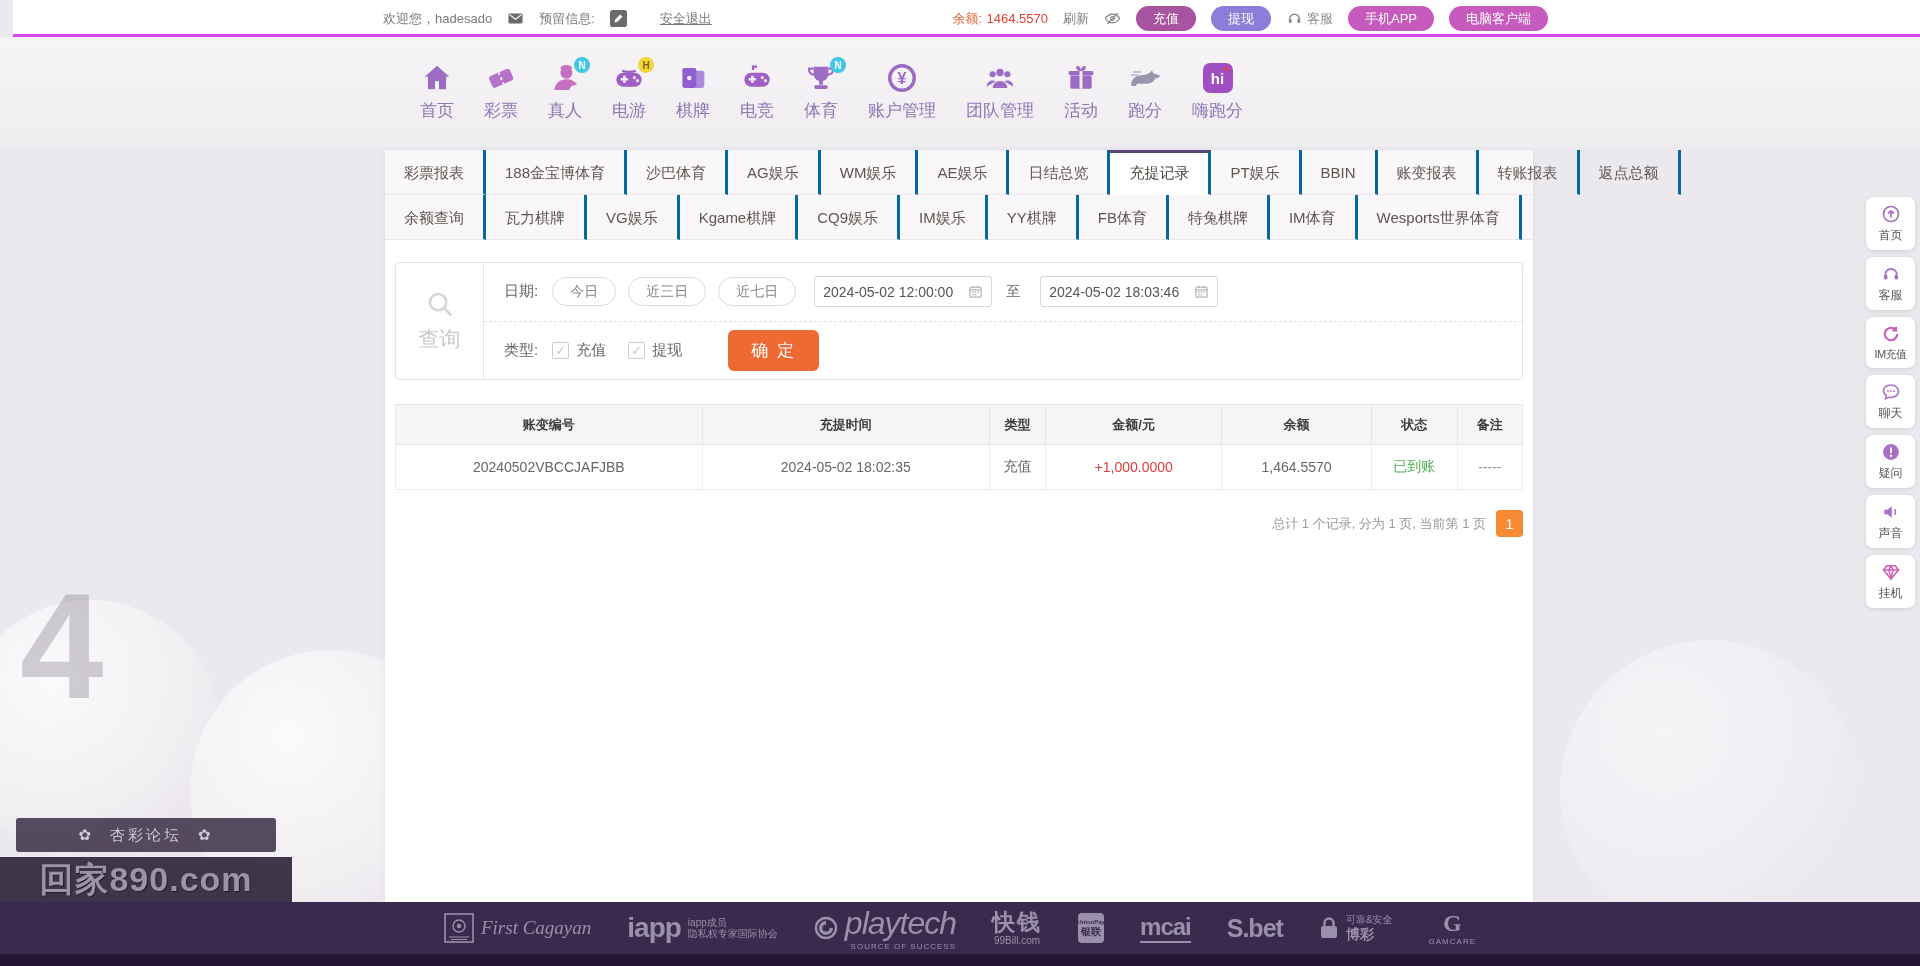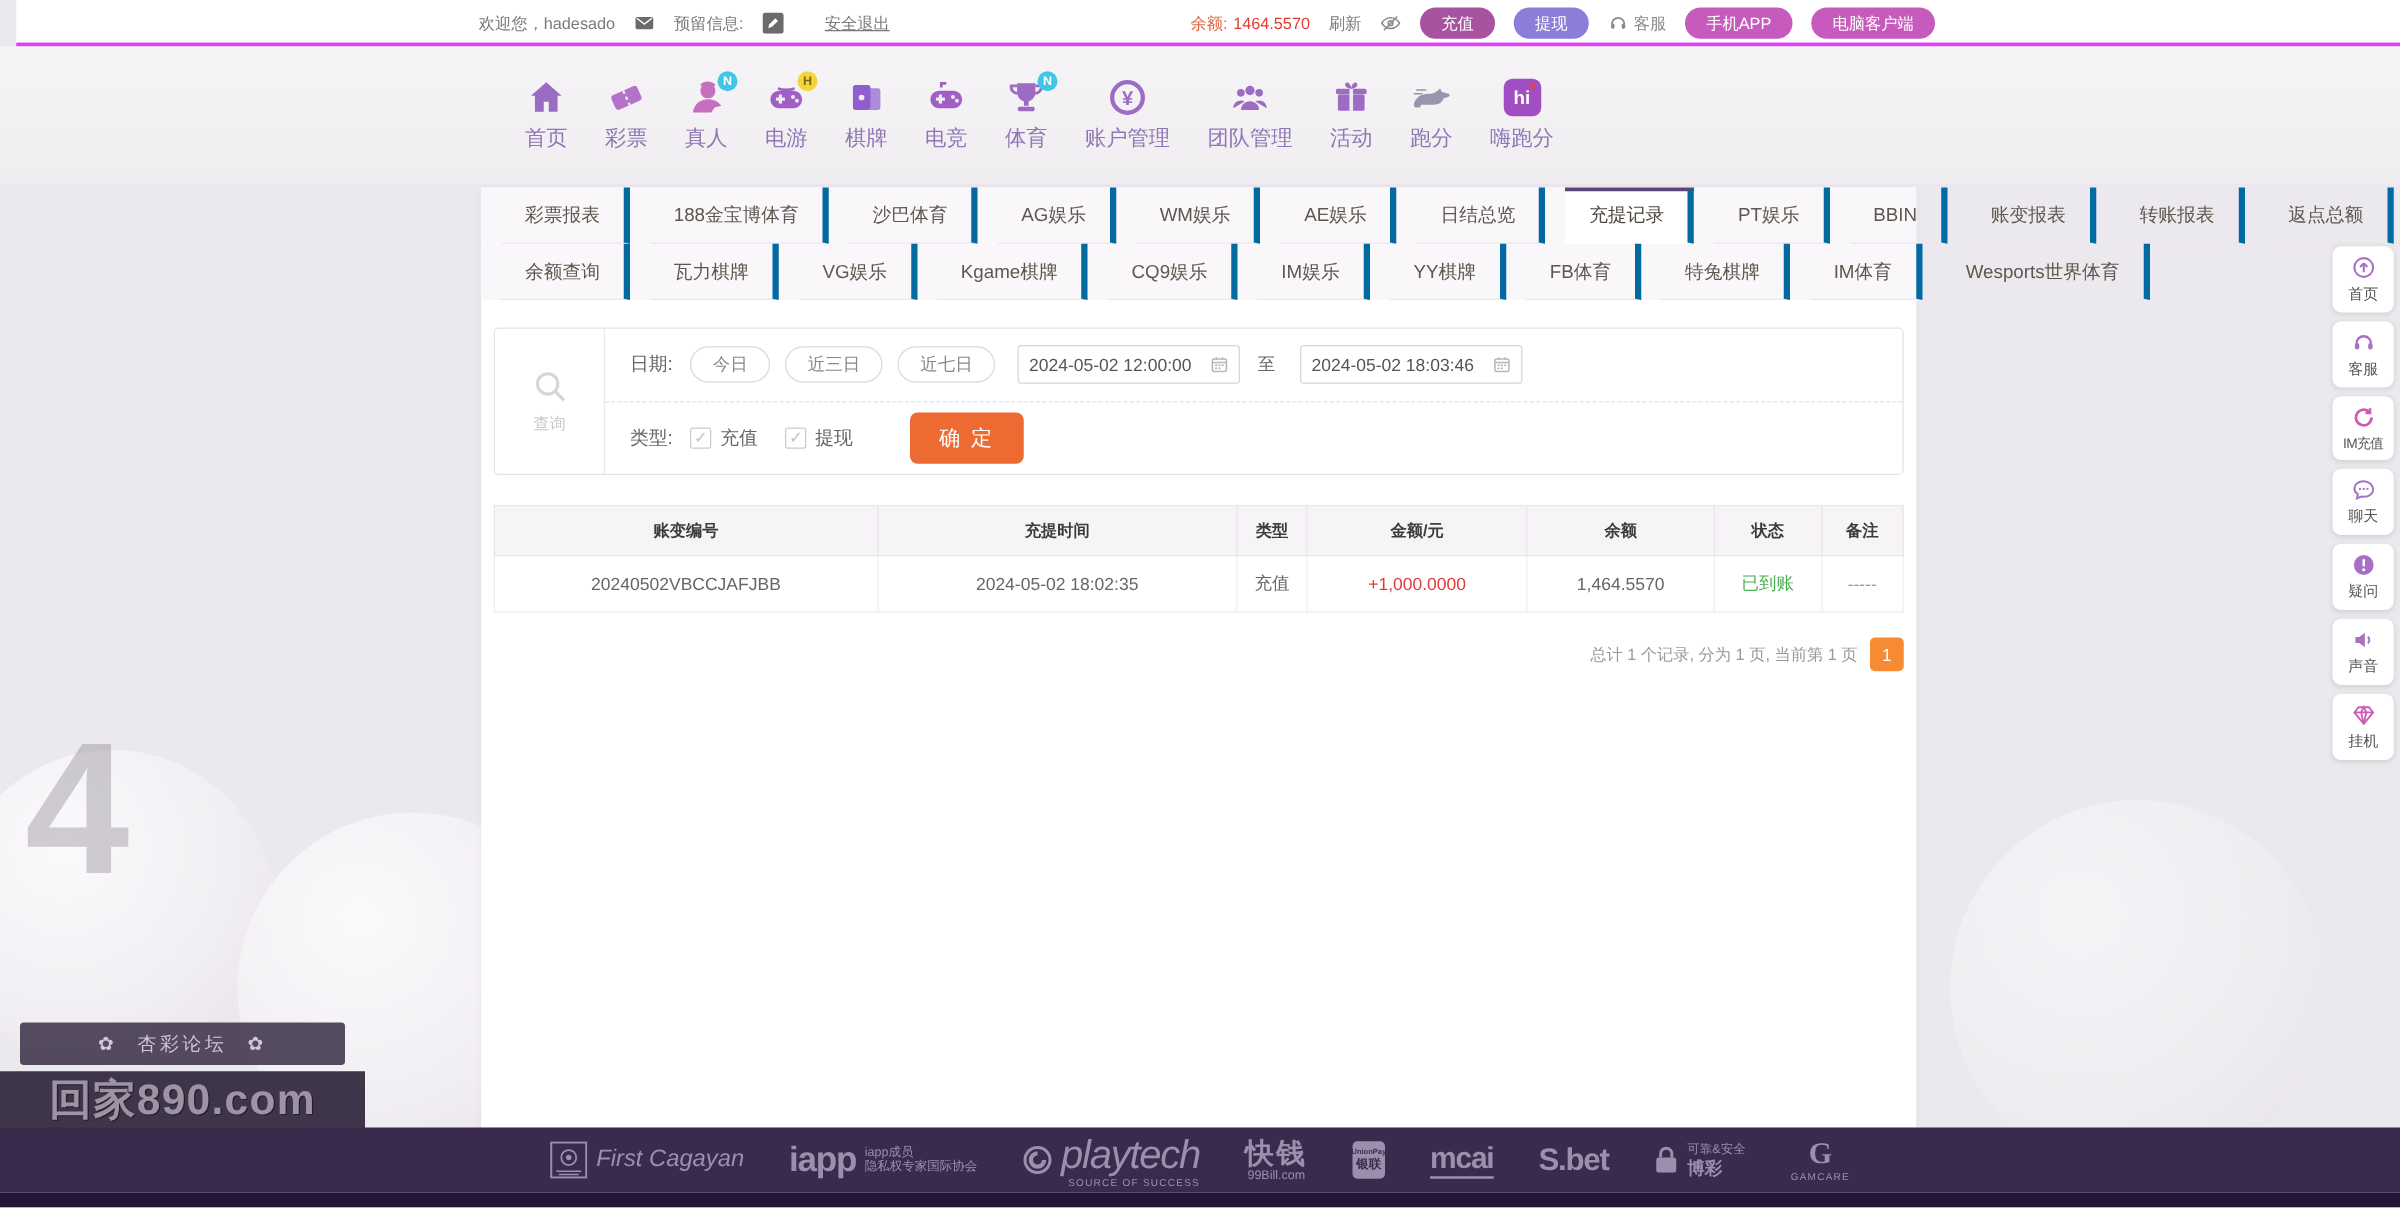--- a/index.html
+++ b/index.html
@@ -40,29 +40,29 @@
   .nav-label { font-size:17px; color:#8f76b5; white-space:nowrap; }
   .nav-badge { position:absolute; top:-5px; right:-9px; width:16px; height:16px; border-radius:50%; font-size:10px; font-weight:bold; display:flex; align-items:center; justify-content:center; }
   .badge-n { background:#41c7e5; color:#fff; }
   .badge-h { background:#f2d43b; color:#7e6514; }
   .hi-app { width:30px; height:30px; border-radius:7px; background:#a04ec2; color:#fff; font-weight:bold; font-size:15px; display:flex; align-items:center; justify-content:center; position:relative; }
   .hi-dot { position:absolute; top:4px; right:5px; width:4px; height:4px; border-radius:50%; background:#e8433c; }
 
   
   .panel { position:absolute; left:385px; top:150px; width:1148px; height:752px; background:#ffffff; box-shadow:0 0 6px rgba(90,70,110,.06); z-index:10; }
   .tabs-row { display:flex; background:#f9f7f9; }
-  .tab { height:45px; line-height:45px; padding:0 19px; font-size:15px; color:#5f574f; border-right:5px solid #0369a1; border-bottom:1px solid #ece5ed; cursor:pointer; white-space:nowrap;margin-left:16px; }
+  .tab { height:45px; line-height:45px; padding:0 19px; font-size:15px; color:#5f574f; border-right:3px solid #0369a1; border-bottom:1px solid #ece5ed; cursor:pointer; white-space:nowrap; }
   .tab.active { background:#fff; border-top:3px solid #594579; line-height:40px; border-bottom-color:#fff; color:#4e463f; }
   .tabs-filler { flex:1; border-bottom:1px solid #ece5ed; }
 
   
   .filter { margin:22px 10px 0; height:118px; border:1px solid #e6e2e8; border-radius:4px; display:flex; }
   .filter-query { width:88px; border-right:1px solid #ece6ee; display:flex; flex-direction:column; align-items:center; justify-content:center; gap:6px; color:#cfcad2; }
   .filter-query svg { width:30px; height:30px; }
-  .filter-query-label { font-size:13px; color:#ccc7cf; }
+  .filter-query-label { font-size:21px; color:#ccc7cf; }
   .filter-main { flex:1; display:flex; flex-direction:column; }
   .filter-row { flex:1; display:flex; align-items:center; padding-left:20px; gap:12px; }
   .filter-row.first { border-bottom:1px dashed #e3dde6; }
   .f-label { font-size:15px; color:#666; margin-right:2px; }
   .pill { height:29px; padding:0 17px; border:1px solid #ddd8de; border-radius:15px; background:#fff; color:#888; font-size:14px; display:flex; align-items:center; cursor:pointer; }
   .date-field { width:178px; height:31px; border:1px solid #d9d4da; border-radius:3px; background:#fff; display:flex; align-items:center; padding:0 8px; gap:6px; cursor:pointer; margin-left:6px; }
   .date-field .dval { flex:1; font-size:14px; color:#555; white-space:nowrap; }
   .date-field svg { width:15px; height:15px; flex:none; }
   .to-label { font-size:14px; color:#666; margin:0 2px; }
   .chk-wrap { display:flex; align-items:center; gap:7px; cursor:pointer; margin-right:10px; }
@@ -89,21 +89,21 @@
   .rail-card svg { width:20px; height:20px; color:#a86fc5; }
   .rail-card .pinkish { color:#cf5cb4; }
   .rail-label { font-size:12px; color:#555; white-space:nowrap; transform-origin:center; }
   .rail-label.small { font-size:11px; letter-spacing:-0.5px; }
 
   
   .footer { position:absolute; left:0; top:902px; width:100%; height:52px; background:#3a2a4e; display:flex; align-items:center; justify-content:center; gap:36px; color:#9a90ac; z-index:25; }
   .footer-strip { position:absolute; left:0; top:954px; width:100%; height:12px; background:#231536; z-index:25; }
   .partner { display:flex; align-items:center; gap:7px; }
   .partner svg { fill:currentColor; }
-  .p-script { font-family:Liberation Sans, sans-serif; font-style:italic; font-size:19px; }
+  .p-script { font-family:Liberation Serif, serif; font-style:italic; font-size:19px; }
   .p-big { font-weight:bold; font-size:28px; letter-spacing:-1px; }
   .p-col { display:flex; flex-direction:column; line-height:1.15; }
   .p-sm { font-size:10px; }
   .p-xs { font-size:8px; letter-spacing:1px; }
   .p-ital { font-style:italic; font-weight:normal; font-size:32px; letter-spacing:-1px; }
   .p-badge { width:26px; height:30px; background:#9a90ac; border-radius:4px; color:#3a2a4e; display:flex; flex-direction:column; align-items:center; justify-content:center; font-size:10px; font-weight:bold; line-height:1.1; }
   .p-mid { font-size:14px; font-weight:bold; }
 
   
   .wm { position:absolute; left:0; top:818px; width:292px; z-index:15; }

